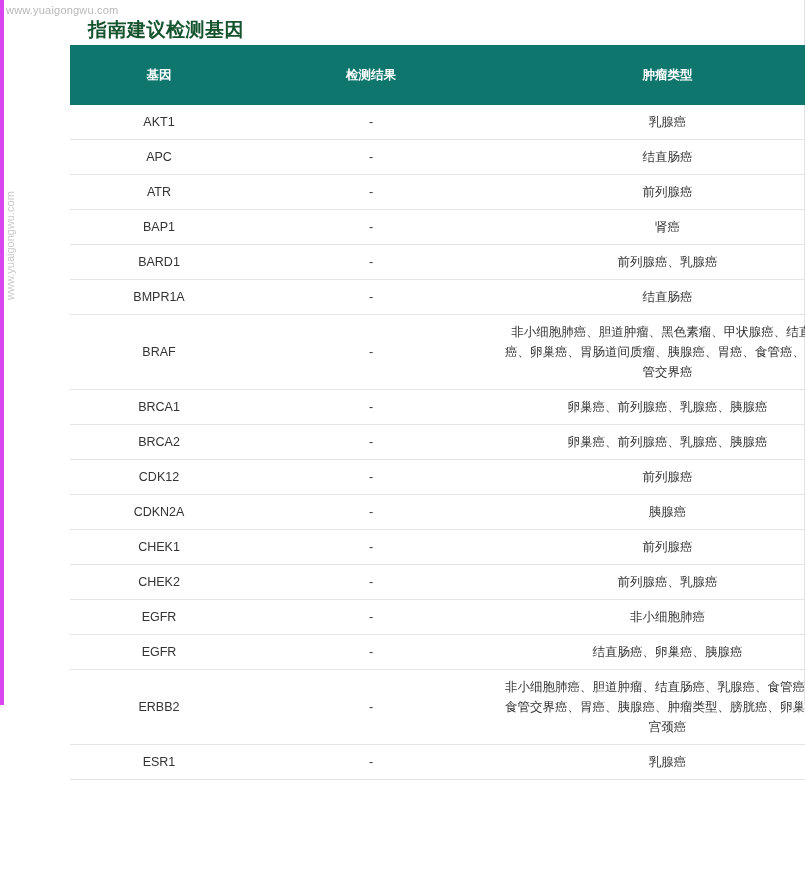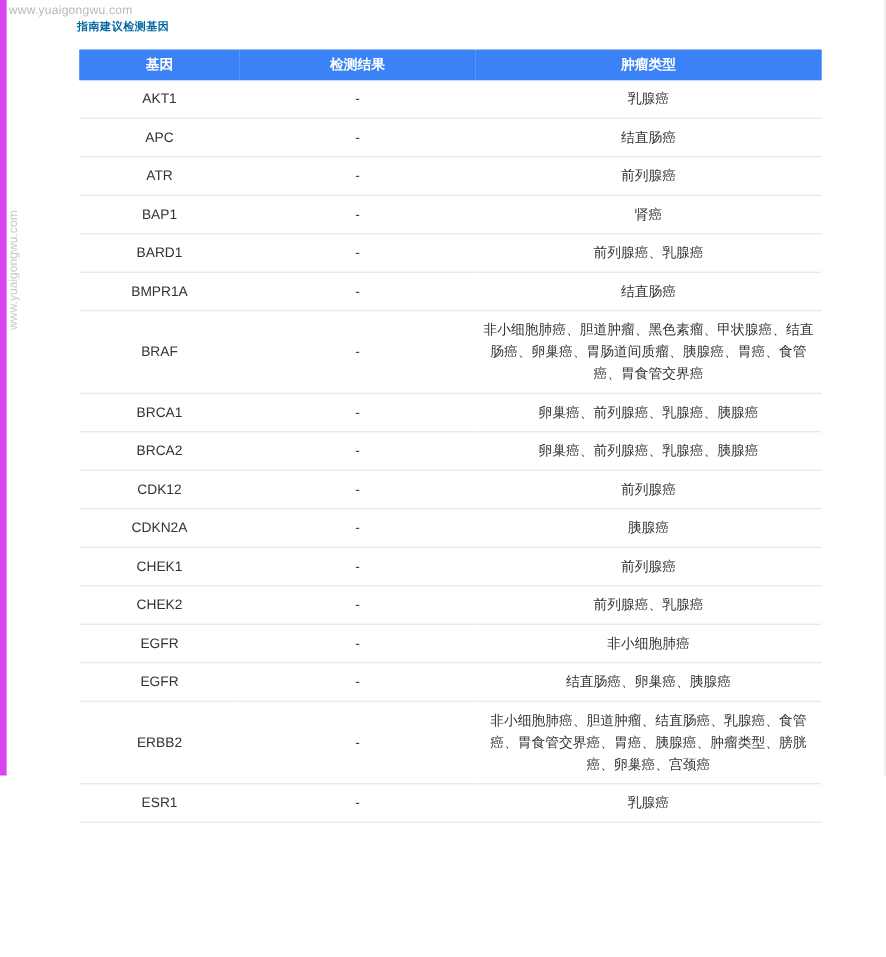--- a/index.html
+++ b/index.html
@@ -12,21 +12,21 @@
     background: #ffffff;
     font-family: "Liberation Sans", sans-serif;
     overflow: hidden;
     position: relative;
   }
   .page {
     position: relative;
     width: 805px;
     height: 705px;
     box-sizing: border-box;
-    border-left: 6px solid #d946ef;
+    border-left: 4px solid #d946ef;
     border-right: 1px solid #e2e2e2;
     background: #fff;
   }
   .watermark {
     position: absolute;
     left: 0;
     top: 0;
     color: #b8b8b8;
     font-size: 11px;
     font-family: "Liberation Sans", sans-serif;
@@ -40,47 +40,47 @@
     top: 300px;
     color: #c9c9c9;
     font-size: 11px;
     transform: rotate(-90deg);
     transform-origin: 0 0;
     white-space: nowrap;
     user-select: none;
   }
   .title {
     position: absolute;
-    left: 64px;
+    left: 84px;
     top: 17px;
-    color: #0369a1;
-    font-size: 10px;
+    color: #14532d;
+    font-size: 19px;
     font-weight: bold;
     letter-spacing: 0.5px;
   }
   .table-wrap {
     position: absolute;
     left: 66px;
     top: 45px;
     width: 675px;
   }
   table.gene-table {
     width: 675px;
     border-collapse: collapse;
     table-layout: fixed;
     font-size: 12.5px;
   }
   table.gene-table thead th {
-    background: #3b82f6;
+    background: #0f766e;
     color: #ffffff;
     font-size: 12.5px;
     font-weight: bold;
     height: 28px;
     line-height: 28px;
-    padding: 0;
+    padding: 16px;
     text-align: center;
     border: none;
   }
   table.gene-table tbody td {
     border-bottom: 1px solid #e4e4e4;
     color: #333333;
     padding: 7px 6px;
     vertical-align: middle;
     line-height: 20px;
   }

